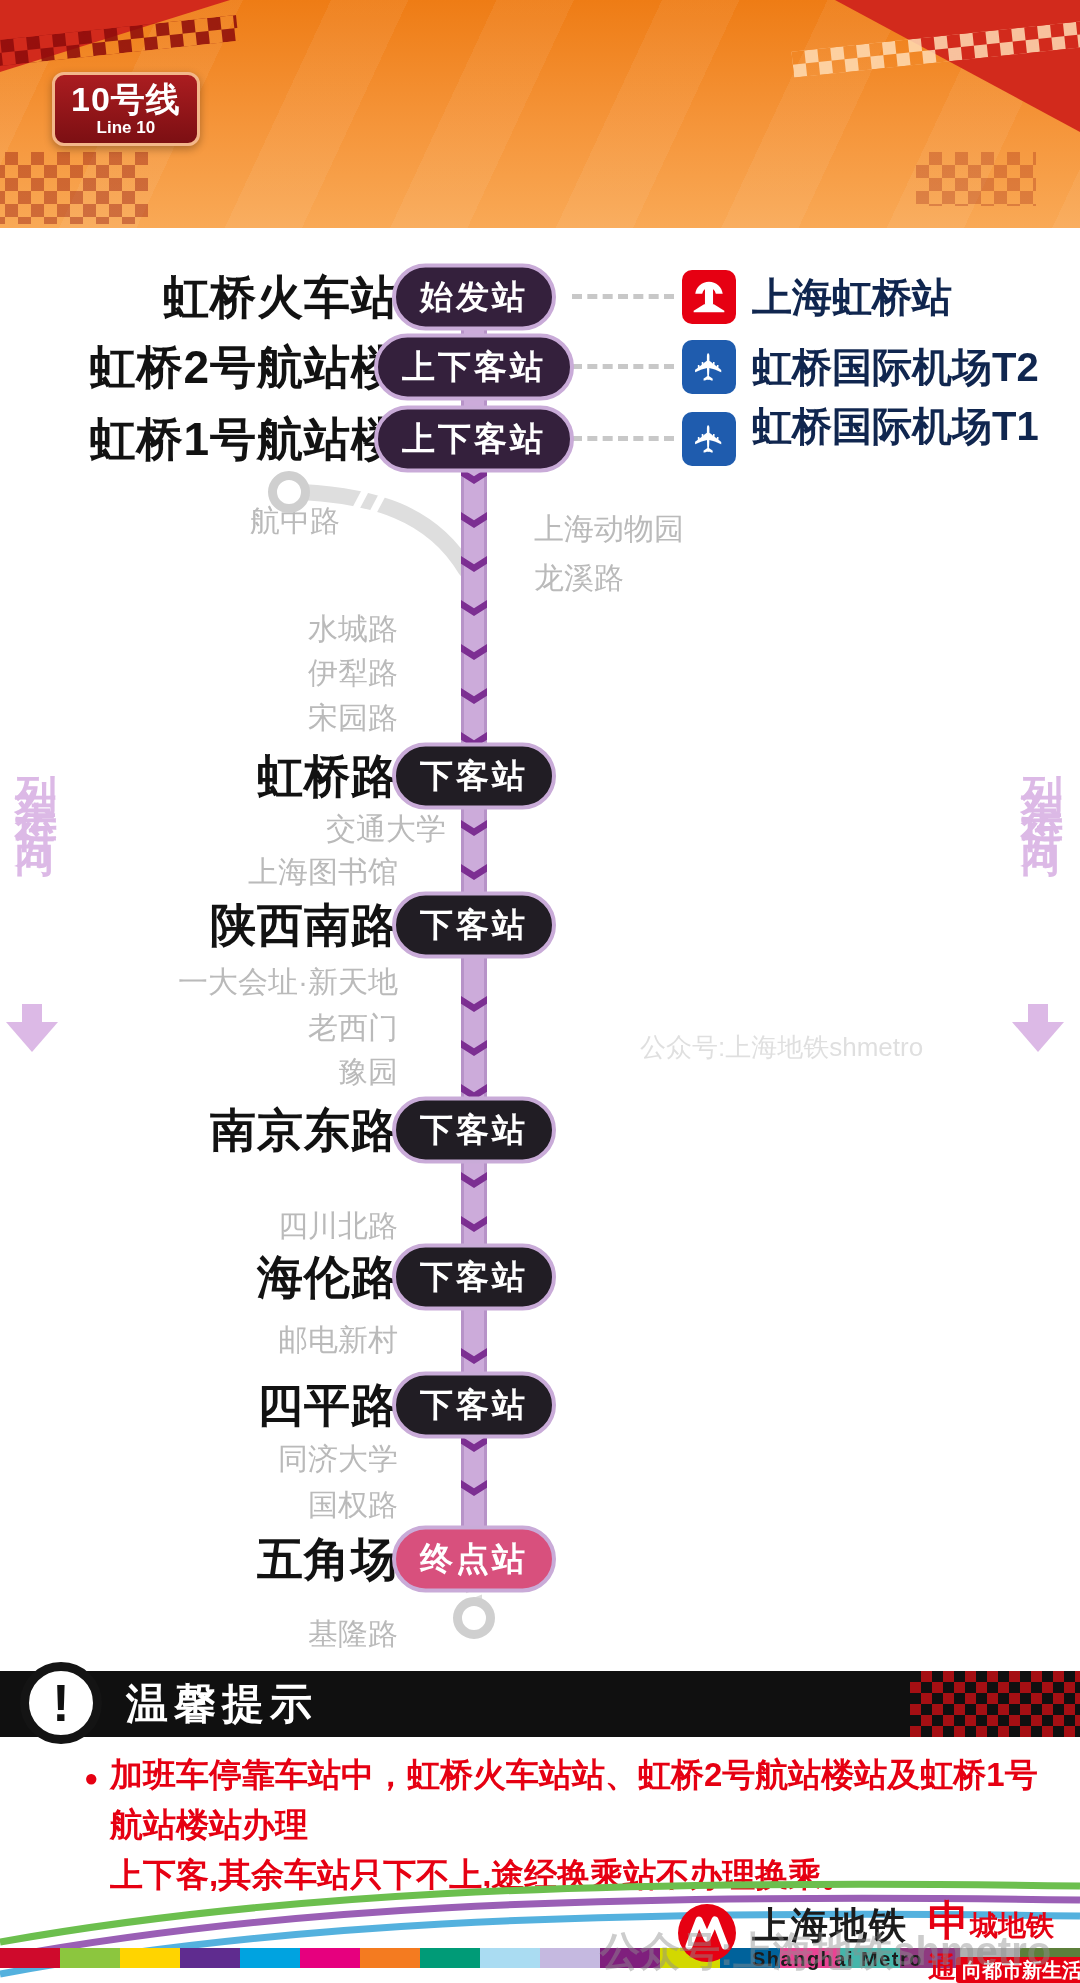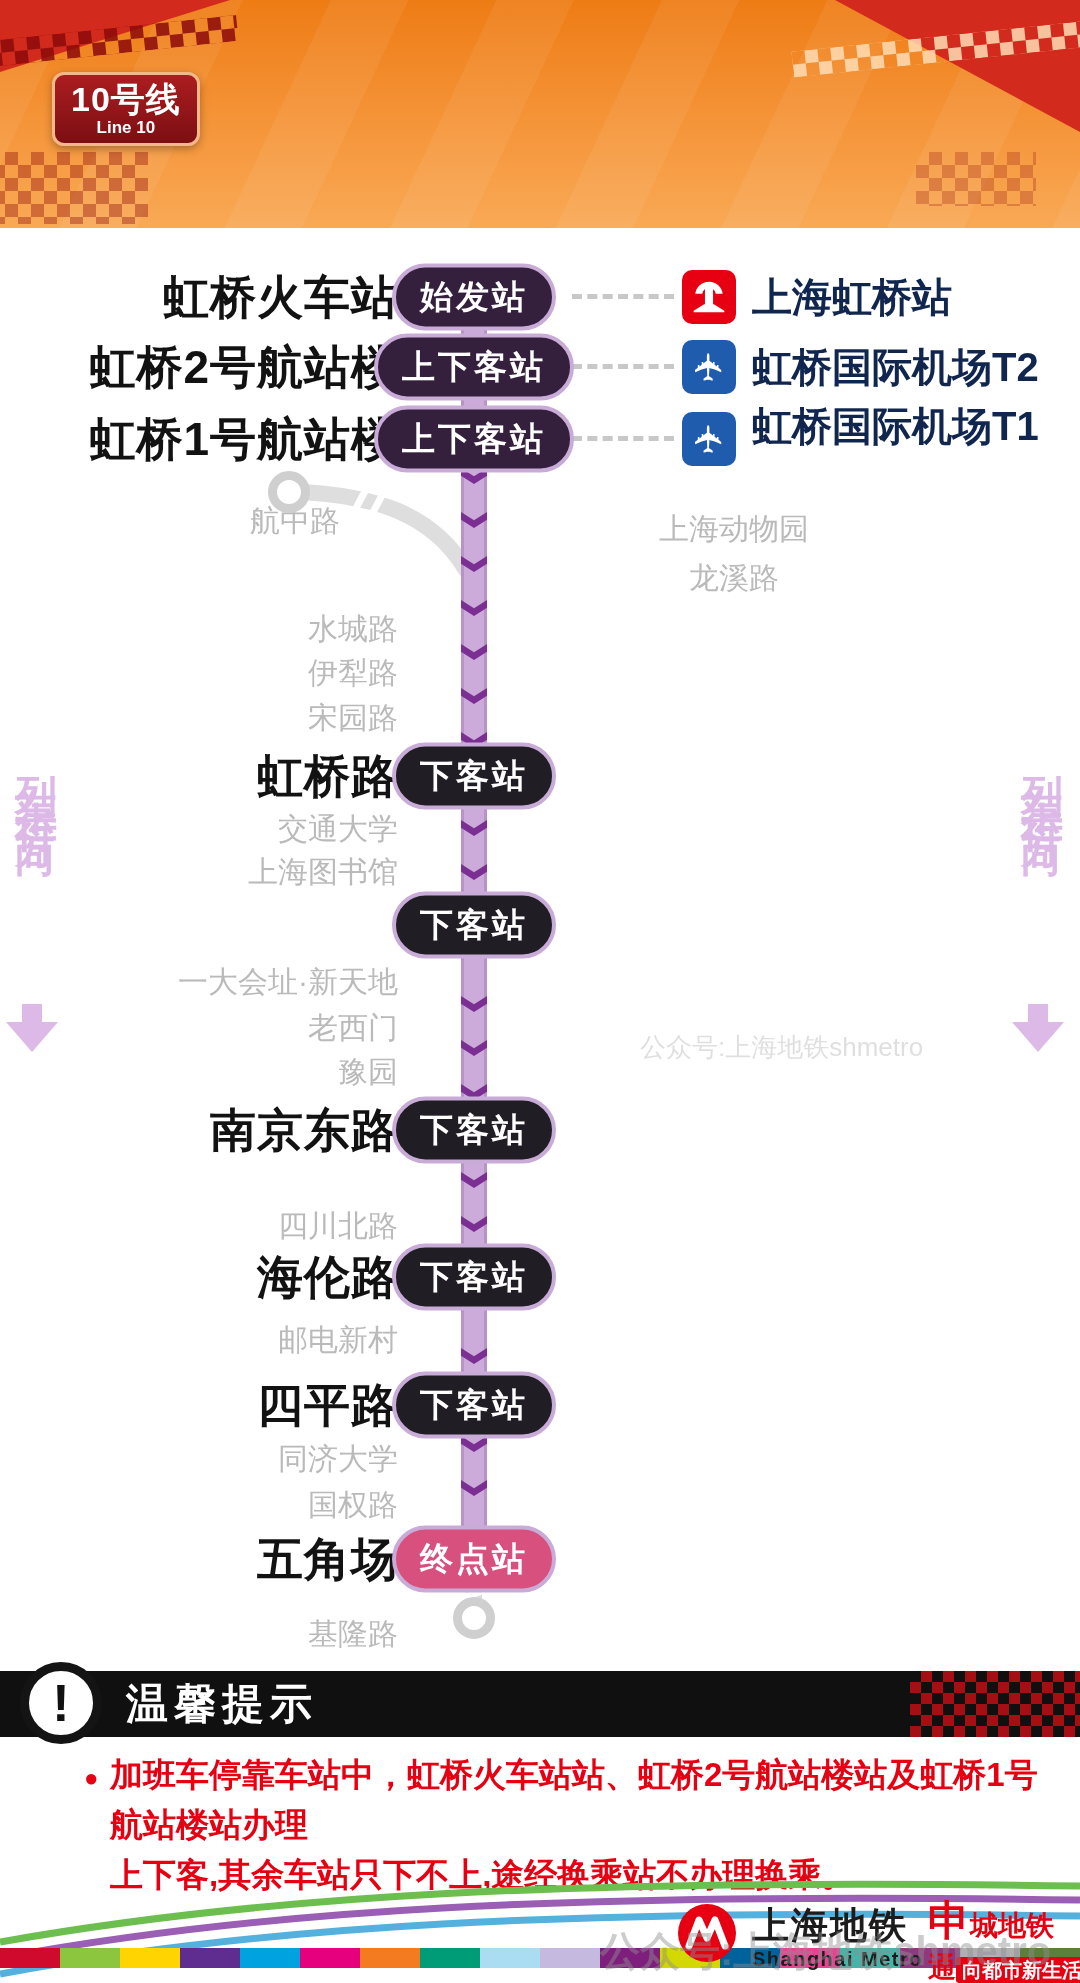--- a/index.html
+++ b/index.html
@@ -43,21 +43,21 @@
   .tail-break{position:absolute;left:452px;width:46px;height:7px;background:#fff;
     transform:rotate(-22deg);z-index:2;}
   .ring{position:absolute;width:24px;height:24px;background:#fff;border:9px solid #cfcfcf;
     border-radius:50%;transform:translate(-50%,-50%);z-index:2;}
   .chevron{position:absolute;left:474px;width:26px;height:16px;transform:translate(-50%,-50%);
     clip-path:polygon(0 0,50% 52%,100% 0,100% 48%,50% 100%,0 48%);z-index:2;}
   .st-major{position:absolute;left:0;width:398px;text-align:right;font-size:46px;font-weight:800;
     color:#121212;line-height:60px;letter-spacing:1px;white-space:nowrap;}
   .st-minor{position:absolute;font-size:30px;color:#bababa;line-height:40px;white-space:nowrap;}
   .st-minor.left{left:0;width:398px;text-align:right;}
-  .st-minor.right{left:534px;width:400px;text-align:center;}
+  .st-minor.right{left:534px;width:400px;text-align:left;}
   .badge{position:absolute;left:474px;transform:translate(-50%,-50%);white-space:nowrap;color:#fff;
     font-size:33px;font-weight:800;padding:7px 24px;border-radius:999px;border:4px solid #c9abd8;
     letter-spacing:3px;z-index:3;}
   .dashes{position:absolute;left:572px;width:102px;height:0;border-top:5px dashed #c8c8c8;z-index:1;}
   .icon{position:absolute;left:682px;width:54px;height:54px;border-radius:10px;display:flex;
     align-items:center;justify-content:center;z-index:2;}
   .plane-glyph{color:#fff;font-size:38px;line-height:1;transform:rotate(-90deg);display:block;}
   .link-label{position:absolute;left:752px;font-size:40px;font-weight:800;color:#10264f;
     line-height:52px;white-space:nowrap;}
 
@@ -169,22 +169,23 @@
       </div>
       <div class="link-label" style="top: 400px;">虹桥国际机场T1</div>
       <div class="st-minor left" style="top: 501px; width: 340px;">航中路</div>
       <div class="st-minor right" style="top: 509px;">上海动物园</div>
       <div class="st-minor right" style="top: 558px;">龙溪路</div>
       <div class="st-minor left" style="top: 609px;">水城路</div>
       <div class="st-minor left" style="top: 653px;">伊犁路</div>
       <div class="st-minor left" style="top: 698px;">宋园路</div>
       <div class="st-major" style="top: 746px;">虹桥路</div>
       <div class="badge" style="top: 776px; background: rgb(33, 29, 36);">下客站</div>
-      <div class="st-minor left" style="top: 809px;">交通大学</div>
+      <div class="st-minor left" style="top: 809px; margin-left: 48px;">交通大学</div>
       <div class="st-minor left" style="top: 852px;">上海图书馆</div>
+      <div class="st-major" style="top: 895px;">陕西南路</div>
       <div class="badge" style="top: 925px; background: rgb(33, 29, 36);">下客站</div>
       <div class="st-minor left" style="top: 962px;">一大会址·新天地</div>
       <div class="st-minor left" style="top: 1008px;">老西门</div>
       <div class="st-minor left" style="top: 1052px;">豫园</div>
       <div class="st-major" style="top: 1100px;">南京东路</div>
       <div class="badge" style="top: 1130px; background: rgb(33, 29, 36);">下客站</div>
       <div class="st-minor left" style="top: 1206px;">四川北路</div>
       <div class="st-major" style="top: 1247px;">海伦路</div>
       <div class="badge" style="top: 1277px; background: rgb(33, 29, 36);">下客站</div>
       <div class="st-minor left" style="top: 1320px;">邮电新村</div>

